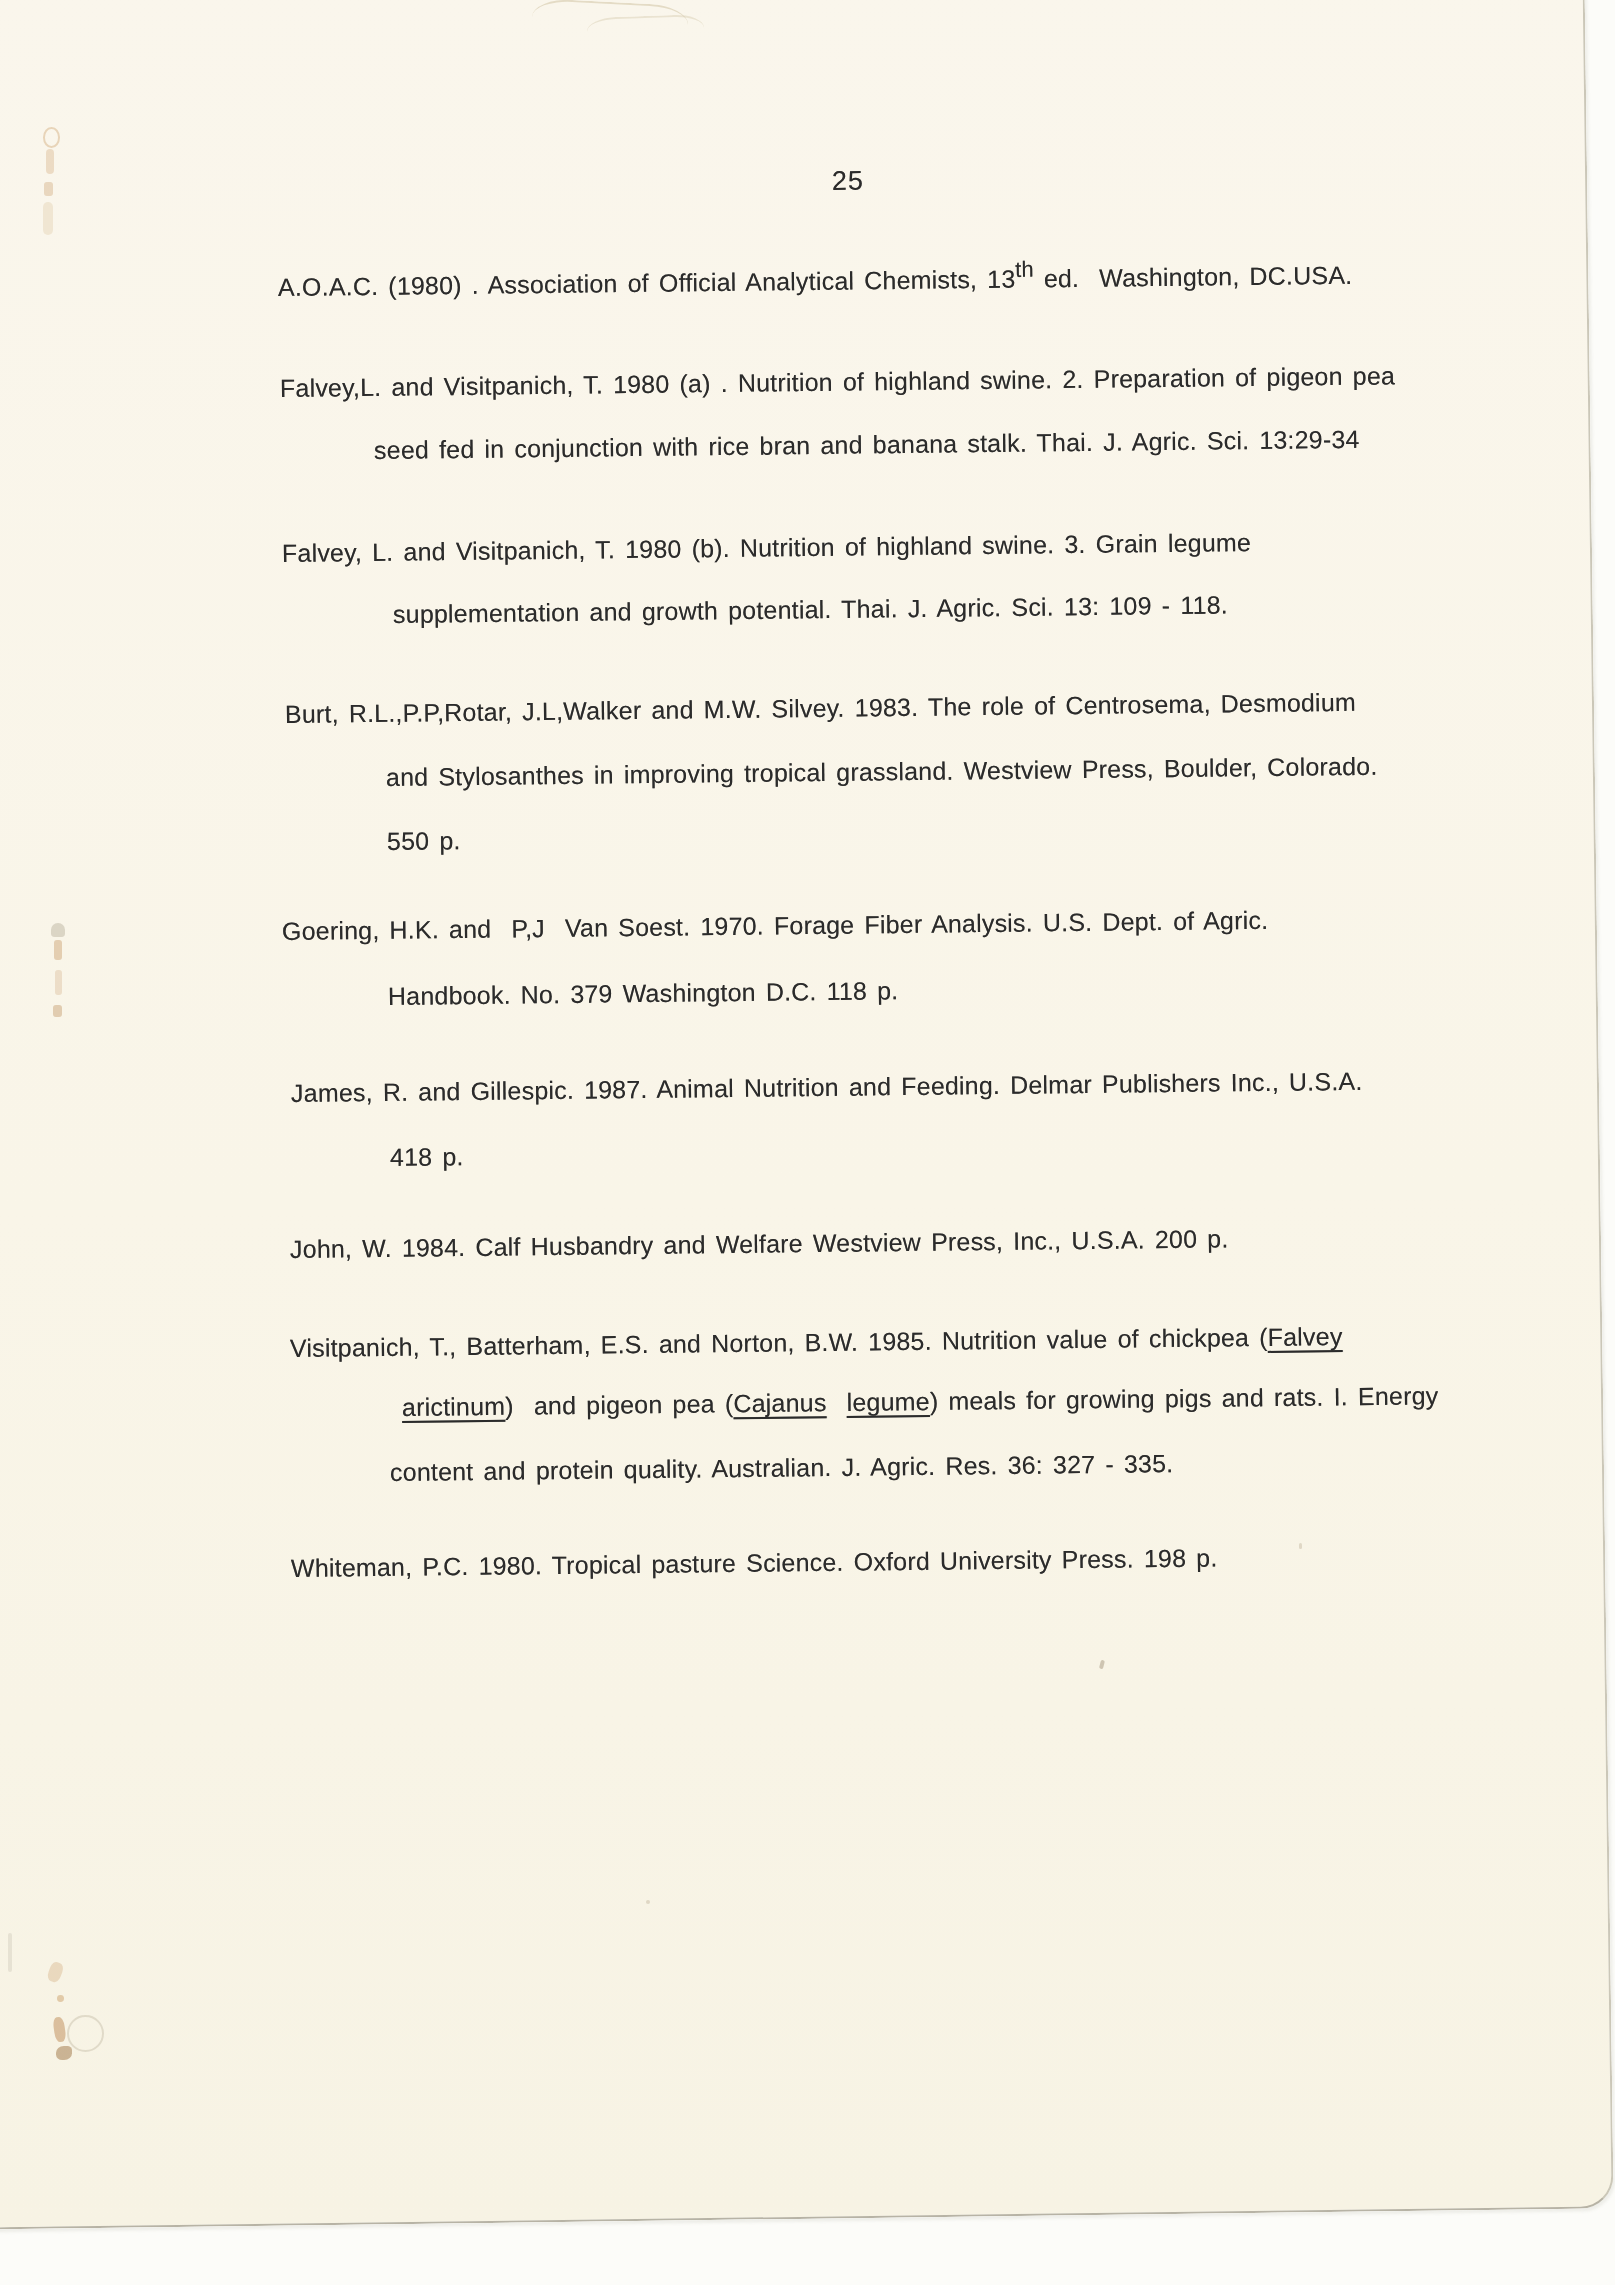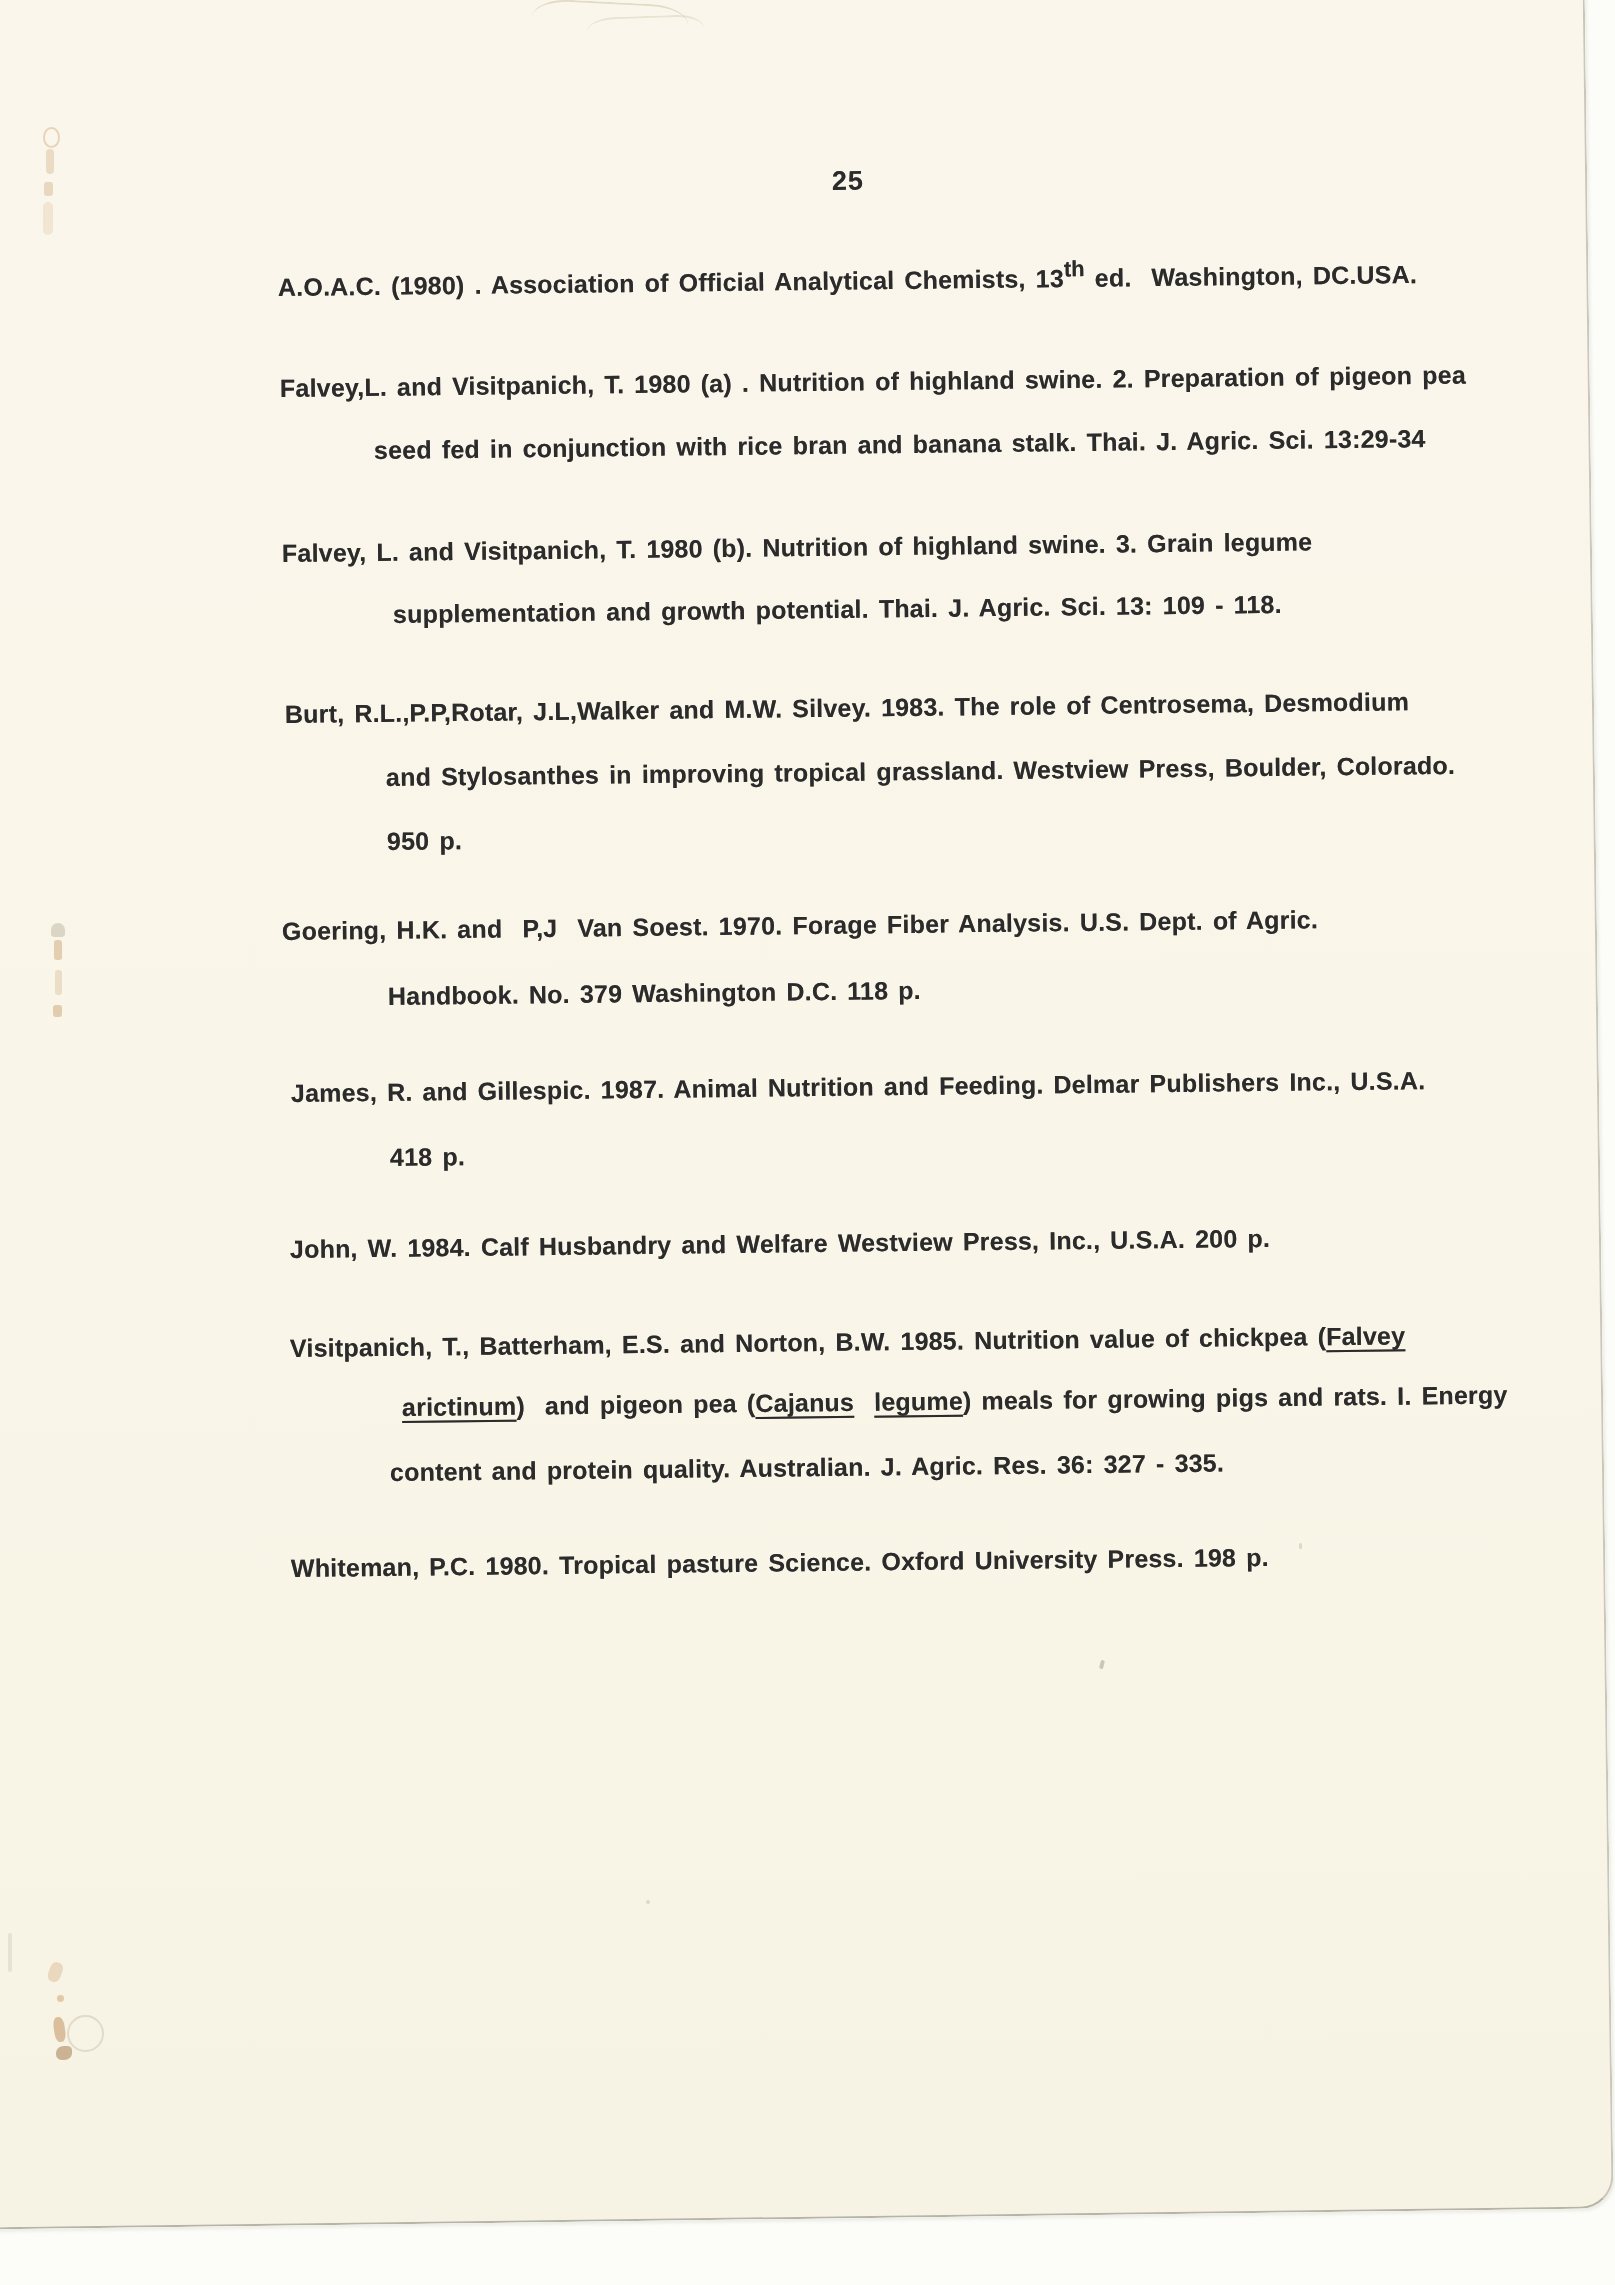--- a/index.html
+++ b/index.html
@@ -21,21 +21,21 @@
     position:absolute;
     left:-29px;top:-39px;
     width:1626px;height:2256px;
     background:linear-gradient(180deg,#faf6ec 0%,#f9f5e8 55%,#f7f3e4 100%);
     border-right:2px solid #cbc7b8;
     border-bottom:2px solid var(--edge);
     border-bottom-right-radius:33px;
     transform:rotate(-0.75deg);
     box-shadow:2px 2.9px 2.9px rgba(120,115,100,0.10);
   }
-  .content{position:absolute;left:0;top:0;width:100%;height:100%;font-weight:bold;}
+  .content{position:absolute;left:0;top:0;width:100%;height:100%;}
   .line{
     position:absolute;
     white-space:pre;
     font-size:25px;
     letter-spacing:0.2px;
     word-spacing:2.9px;
     color:var(--ink);
     transform:rotate(-0.65deg);
     transform-origin:0 50%;
     text-shadow:0 0 0.5px rgba(45,45,45,0.55);
@@ -108,21 +108,21 @@
     <div class="line" style="left:278px;top:273px;"><span>A.O.A.C. (1980) . Association of Official Analytical Chemists, 13</span><span class="sup">th</span><span> ed.  Washington, DC.USA.</span></div>
 
     <div class="line" style="left:280px;top:374px;">Falvey,L. and Visitpanich, T. 1980 (a) . Nutrition of highland swine. 2. Preparation of pigeon pea</div>
     <div class="line" style="left:374px;top:436px;">seed fed in conjunction with rice bran and banana stalk. Thai. J. Agric. Sci. 13:29-34</div>
 
     <div class="line" style="left:282px;top:539px;">Falvey, L. and Visitpanich, T. 1980 (b). Nutrition of highland swine. 3. Grain legume</div>
     <div class="line" style="left:393px;top:600px;">supplementation and growth potential. Thai. J. Agric. Sci. 13: 109 - 118.</div>
 
     <div class="line" style="left:285px;top:700px;">Burt, R.L.,P.P,Rotar, J.L,Walker and M.W. Silvey. 1983. The role of Centrosema, Desmodium</div>
     <div class="line" style="left:386px;top:763px;">and Stylosanthes in improving tropical grassland. Westview Press, Boulder, Colorado.</div>
-    <div class="line" style="left:387px;top:827px;">950 p.</div>
+    <div class="line" style="left:387px;top:827px;">550 p.</div>
 
     <div class="line" style="left:282px;top:917px;">Goering, H.K. and  P,J  Van Soest. 1970. Forage Fiber Analysis. U.S. Dept. of Agric.</div>
     <div class="line" style="left:388px;top:982px;">Handbook. No. 379 Washington D.C. 118 p.</div>
 
     <div class="line" style="left:291px;top:1079px;">James, R. and Gillespic. 1987. Animal Nutrition and Feeding. Delmar Publishers Inc., U.S.A.</div>
     <div class="line" style="left:390px;top:1143px;">418 p.</div>
 
     <div class="line" style="left:290px;top:1235px;">John, W. 1984. Calf Husbandry and Welfare Westview Press, Inc., U.S.A. 200 p.</div>
 
     <div class="line" style="left:290px;top:1334px;"><span>Visitpanich, T., Batterham, E.S. and Norton, B.W. 1985. Nutrition value of chickpea (</span><span class="u">Falvey</span></div>

